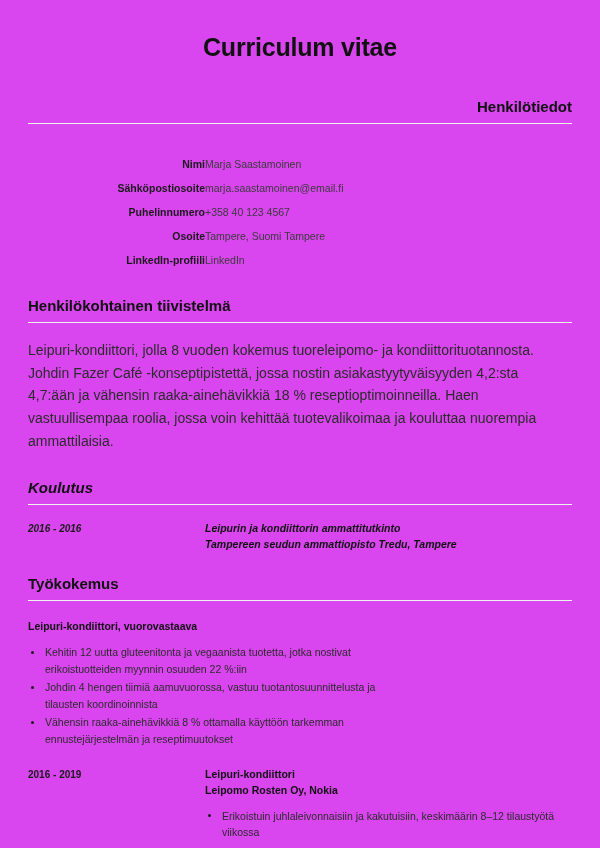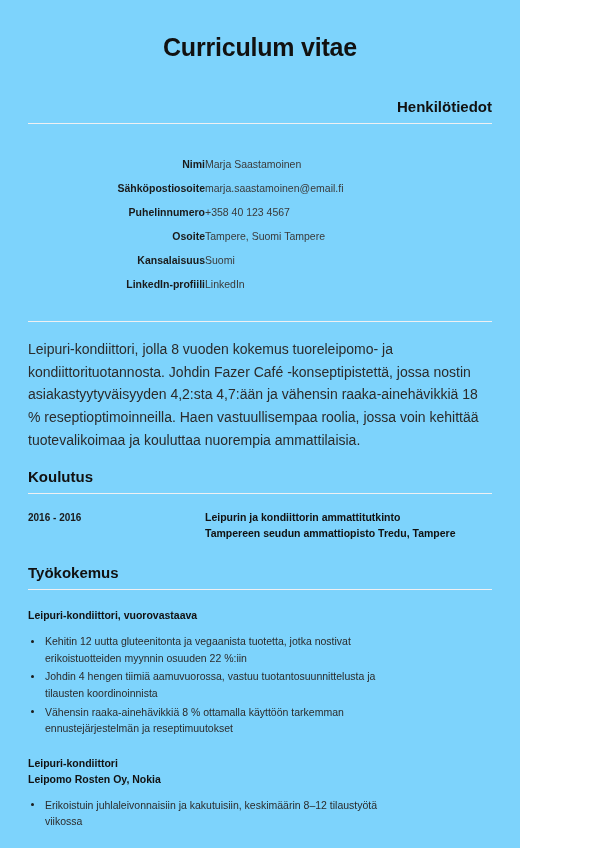--- a/index.html
+++ b/index.html
@@ -8,27 +8,27 @@
     background: #ffffff;
   }
   body {
     width: 600px;
     height: 848px;
     font-family: "Liberation Sans", sans-serif;
     color: #1c1c1c;
     -webkit-font-smoothing: antialiased;
   }
   .page {
-    width: 520px;
+    width: 600px;
     height: 848px;
     box-sizing: border-box;
     padding: 0 28px;
     position: relative;
     overflow: hidden;
-    background: #7dd3fc;
+    background: #d946ef;
   }
 
   
   .doc-title {
     text-align: center;
     font-size: 25px;
     font-weight: bold;
     letter-spacing: -0.2px;
     color: #111111;
     margin: 0;
@@ -50,21 +50,21 @@
   .section-rule {
     height: 1px;
     background: #f0f0f2;
     margin-top: 7px;
     width: 100%;
   }
 
   
   .sec-personal   { margin-top: 36px; text-align: right; }
   .sec-summary    { margin-top: 29px; }
-  .sec-education  { margin-top: 17px; }
+  .sec-education  { margin-top: 27px; font-style: italic; }
   .sec-experience { margin-top: 22px; }
 
   
   .info-table {
     margin-top: 34px;
   }
   .info-row {
     display: flex;
     align-items: flex-start;
     margin-bottom: 10.5px;
@@ -178,34 +178,31 @@
       <div class="info-row">
         <div class="info-label">Puhelinnumero</div>
         <div class="info-value">+358 40 123 4567</div>
       </div>
 
       <div class="info-row">
         <div class="info-label">Osoite</div>
         <div class="info-value">Tampere, Suomi Tampere</div>
       </div>
 
-      <div class="info-row">
-        <div class="info-label">Kansalaisuus</div>
-        <div class="info-value">Suomi</div>
-      </div>
 
       <div class="info-row">
         <div class="info-label">LinkedIn-profiili</div>
         <div class="info-value">LinkedIn</div>
       </div>
 
     </div>
   </div>
 
   <div class="section sec-summary">
+    <h2 class="section-title">Henkilökohtainen tiivistelmä</h2>
     <div class="section-rule"></div>
     <p class="summary-text">Leipuri-kondiittori, jolla 8 vuoden kokemus tuoreleipomo- ja kondiittorituotannosta. Johdin Fazer Café -konseptipistettä, jossa nostin asiakastyytyväisyyden 4,2:sta 4,7:ään ja vähensin raaka-ainehävikkiä 18 % reseptioptimoinneilla. Haen vastuullisempaa roolia, jossa voin kehittää tuotevalikoimaa ja kouluttaa nuorempia ammattilaisia.</p>
   </div>
 
   <div class="section sec-education">
     <h2 class="section-title">Koulutus</h2>
     <div class="section-rule"></div>
 
     <div class="entry">
       <div class="entry-date">2016 - 2016</div>
@@ -225,20 +222,21 @@
         <div class="entry-title">Leipuri-kondiittori, vuorovastaava</div>
         <ul class="entry-bullets">
           <li>Kehitin 12 uutta gluteenitonta ja vegaanista tuotetta, jotka nostivat erikoistuotteiden myynnin osuuden 22 %:iin</li>
           <li>Johdin 4 hengen tiimiä aamuvuorossa, vastuu tuotantosuunnittelusta ja tilausten koordinoinnista</li>
           <li>Vähensin raaka-ainehävikkiä 8 % ottamalla käyttöön tarkemman ennustejärjestelmän ja reseptimuutokset</li>
         </ul>
       </div>
     </div>
 
     <div class="entry entry-exp">
+      <div class="entry-date">2016 - 2019</div>
       <div class="entry-body">
         <div class="entry-title">Leipuri-kondiittori</div>
         <div class="entry-org">Leipomo Rosten Oy, Nokia</div>
         <ul class="entry-bullets">
           <li>Erikoistuin juhlaleivonnaisiin ja kakutuisiin, keskimäärin 8–12 tilaustyötä viikossa</li>
         </ul>
       </div>
     </div>
 
   </div>

